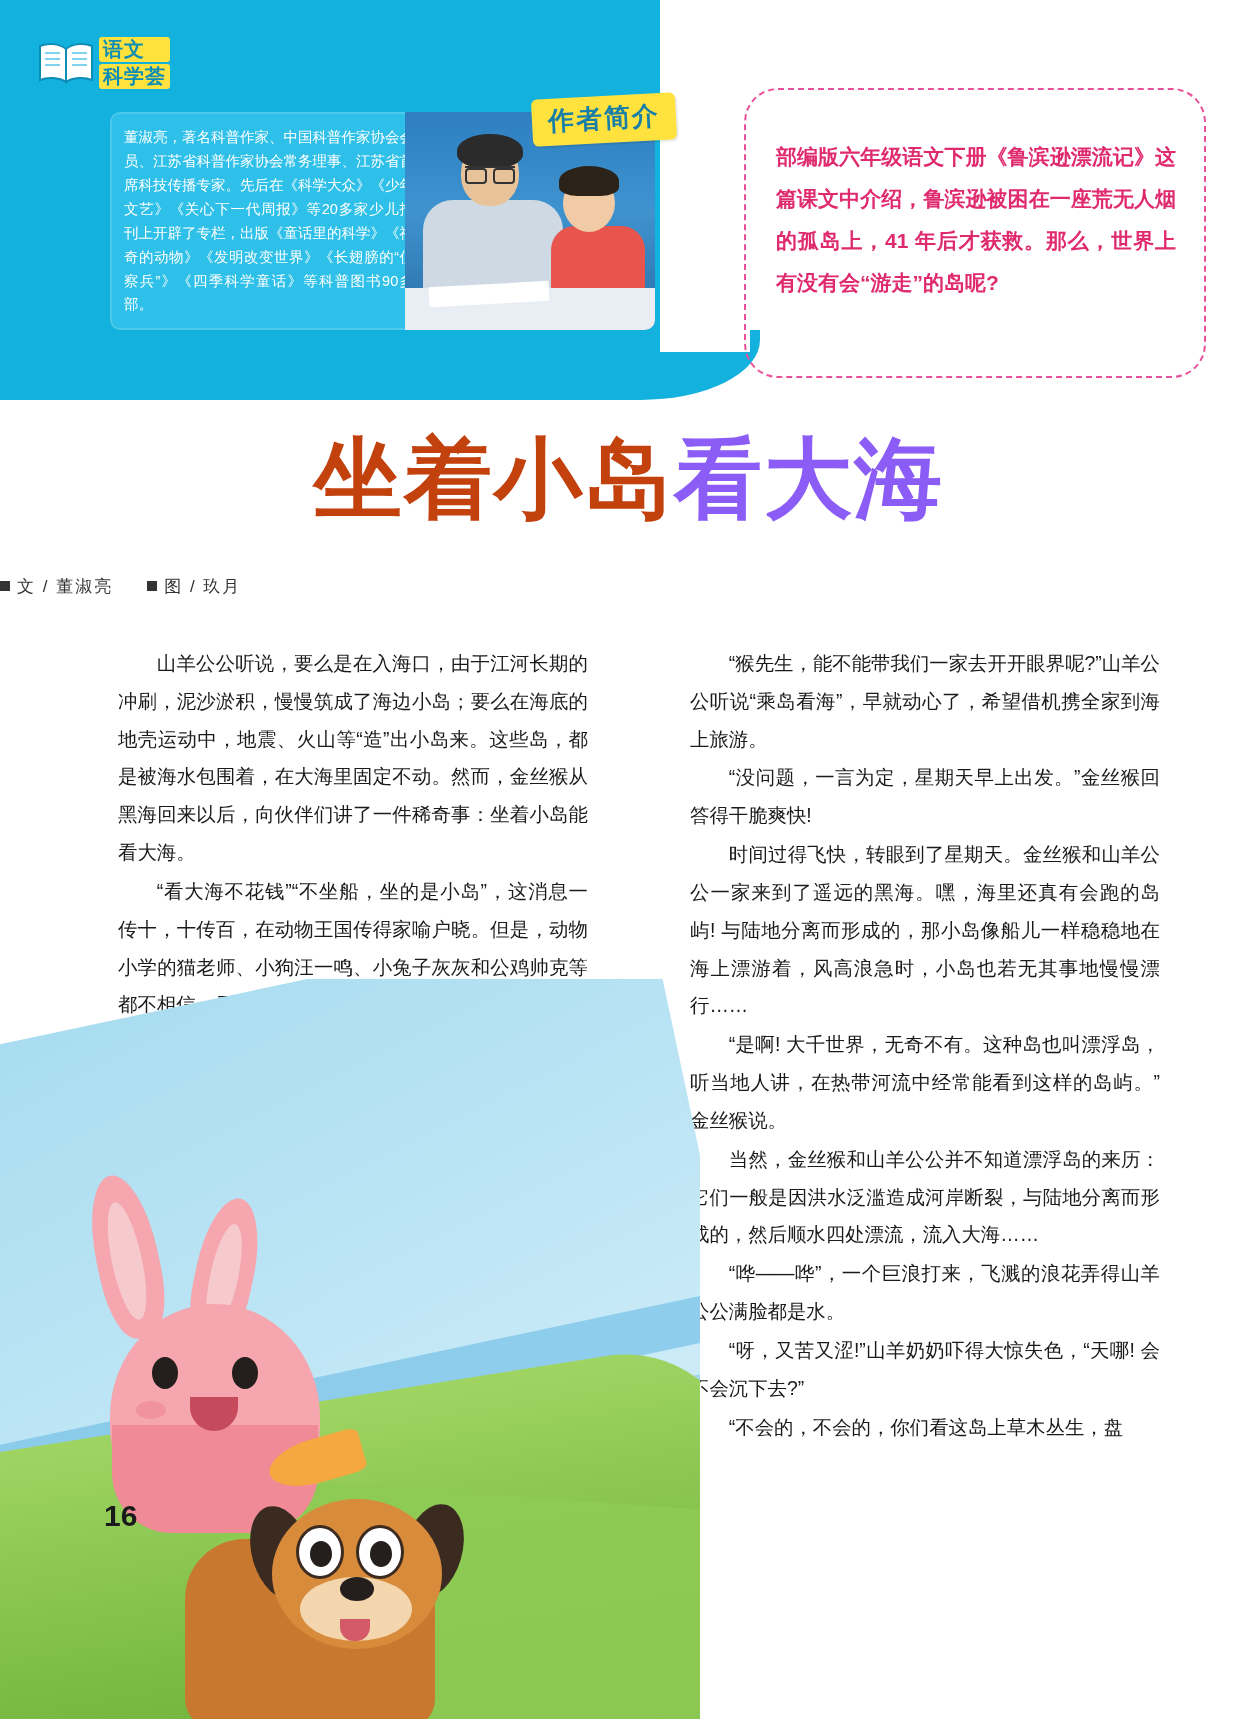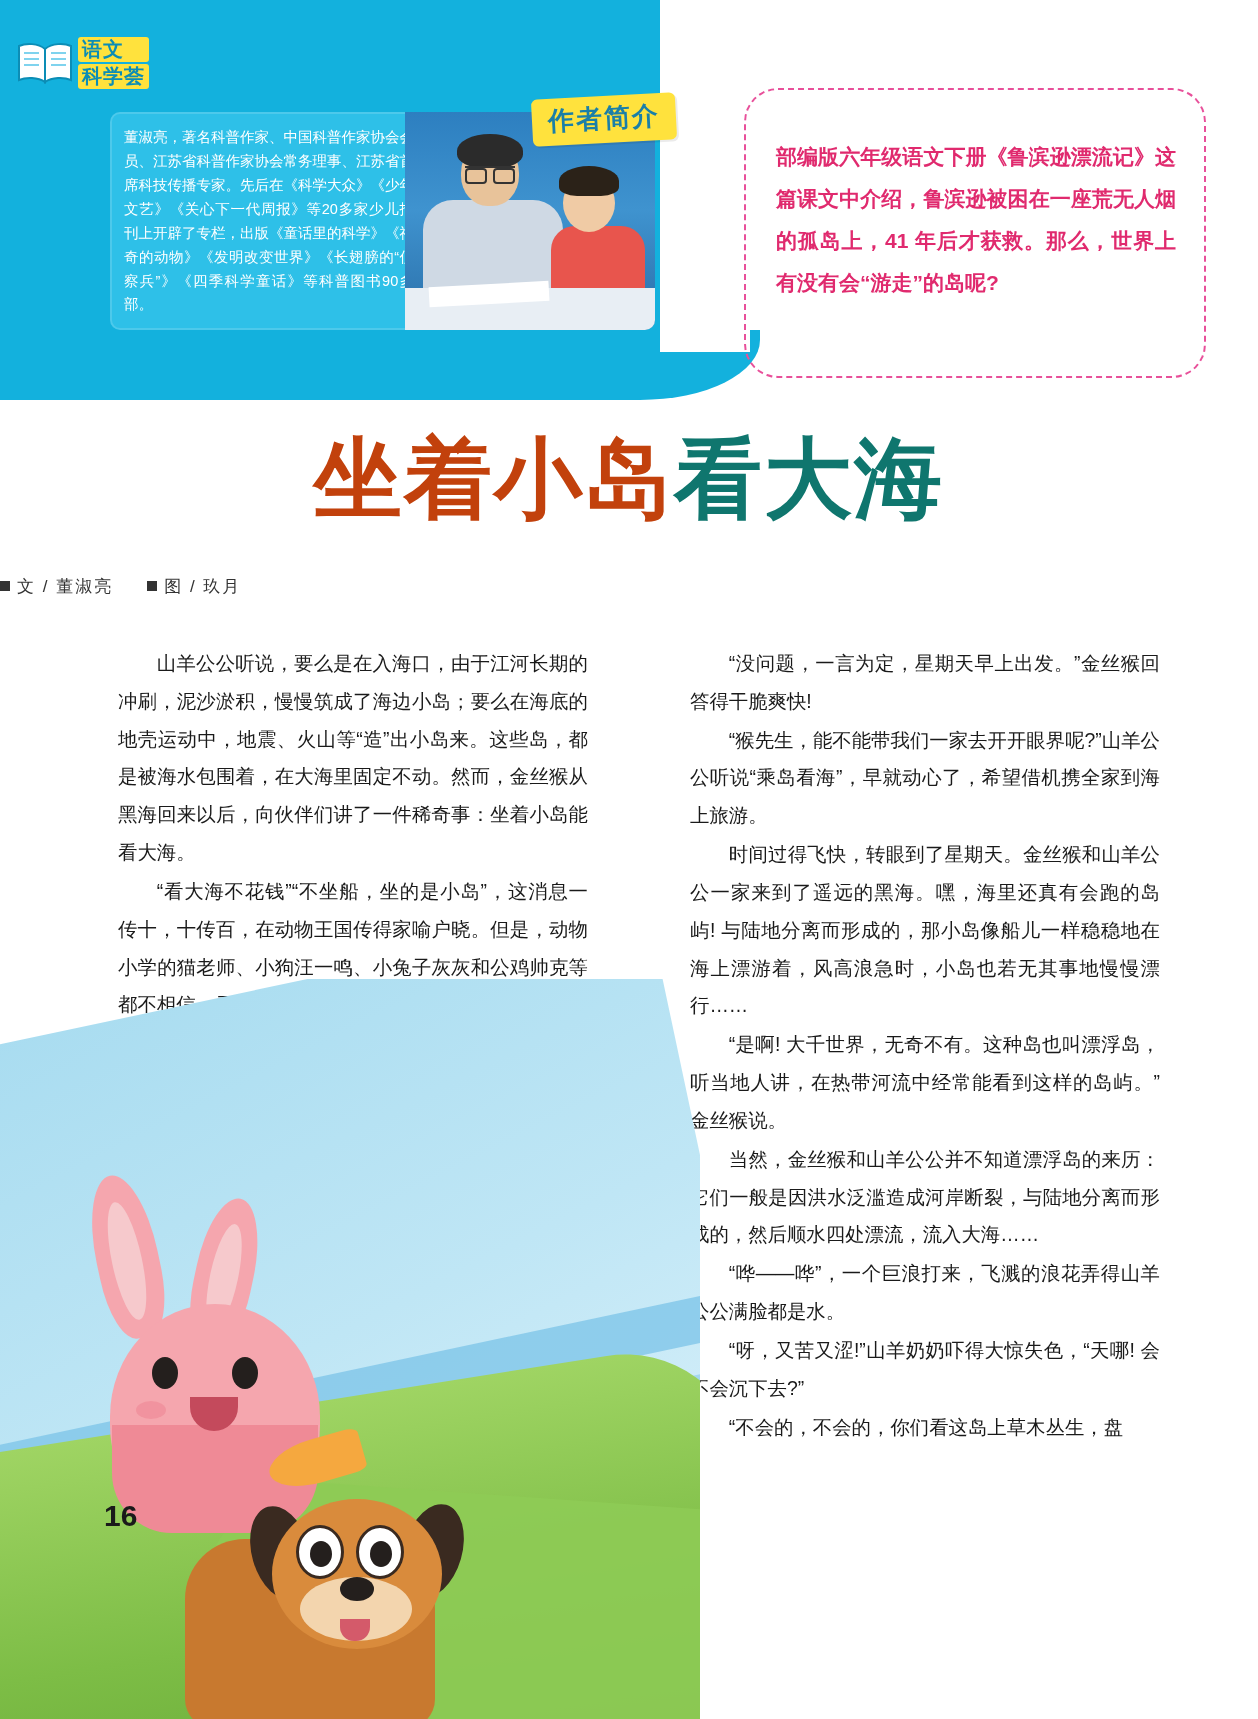--- a/index.html
+++ b/index.html
@@ -39,21 +39,21 @@
     top: 0;
     width: 90px;
     height: 352px;
     background: #ffffff;
     transform: skewX(0deg);
   }
 
   
   .logo {
     position: absolute;
-    left: 16px; top: 32px;
+    left: 37px; top: 32px;
     width: 150px; height: 62px;
     display: flex;
     align-items: center;
   }
   .logo-book {
     width: 58px; height: 46px;
     position: relative;
   }
   .logo-text {
     margin-left: 4px;
@@ -213,21 +213,21 @@
     position: absolute;
     left: 0; top: 420px;
     width: 1258px;
     text-align: center;
     font-size: 88px;
     font-weight: bold;
     letter-spacing: 2px;
     font-family: "Liberation Sans", "DejaVu Sans", sans-serif;
   }
   .title .red { color: #c2410c; }
-  .title .blue { color: #0f766e; }
+  .title .blue { color: #8b5cf6; }
 
   .byline {
     position: absolute;
     left: 0; top: 575px;
     width: 1258px;
     font-size: 17px;
     color: #333;
     letter-spacing: 2px;
   }
   .byline .sq {
@@ -515,22 +515,22 @@
 </div>
 
 <div class="col col-left">
   <p>山羊公公听说，要么是在入海口，由于江河长期的冲刷，泥沙淤积，慢慢筑成了海边小岛；要么在海底的地壳运动中，地震、火山等“造”出小岛来。这些岛，都是被海水包围着，在大海里固定不动。然而，金丝猴从黑海回来以后，向伙伴们讲了一件稀奇事：坐着小岛能看大海。</p>
   <p>“看大海不花钱”“不坐船，坐的是小岛”，这消息一传十，十传百，在动物王国传得家喻户晓。但是，动物小学的猫老师、小狗汪一鸣、小兔子灰灰和公鸡帅克等都不相信，天下哪有这样的奇事呢?</p>
   <p>灰灰说，岛屿会跑，简直是天方夜谭。帅克说，说起旅行，自己一点也不外行，在天上坐飞机，在草原上骑马，在大沙漠上骑骆驼，在海上坐轮船，那是天经地义的事，我才不相信海上坐着小岛能旅行呢!</p>
   <p>当然，也有信以为真的，山羊公公便是其中之一。</p>
 </div>
 
 <div class="col col-right">
+  <p>“猴先生，能不能带我们一家去开开眼界呢?”山羊公公听说“乘岛看海”，早就动心了，希望借机携全家到海上旅游。</p>
   <p>“没问题，一言为定，星期天早上出发。”金丝猴回答得干脆爽快!</p>
-  <p>“猴先生，能不能带我们一家去开开眼界呢?”山羊公公听说“乘岛看海”，早就动心了，希望借机携全家到海上旅游。</p>
   <p>时间过得飞快，转眼到了星期天。金丝猴和山羊公公一家来到了遥远的黑海。嘿，海里还真有会跑的岛屿! 与陆地分离而形成的，那小岛像船儿一样稳稳地在海上漂游着，风高浪急时，小岛也若无其事地慢慢漂行……</p>
   <p>“是啊! 大千世界，无奇不有。这种岛也叫漂浮岛，听当地人讲，在热带河流中经常能看到这样的岛屿。”金丝猴说。</p>
   <p>当然，金丝猴和山羊公公并不知道漂浮岛的来历：它们一般是因洪水泛滥造成河岸断裂，与陆地分离而形成的，然后顺水四处漂流，流入大海……</p>
   <p>“哗——哗”，一个巨浪打来，飞溅的浪花弄得山羊公公满脸都是水。</p>
   <p>“呀，又苦又涩!”山羊奶奶吓得大惊失色，“天哪! 会不会沉下去?”</p>
   <p>“不会的，不会的，你们看这岛上草木丛生，盘</p>
 </div>
 
 <div class="illo">
   <div class="illo-sky"></div>

